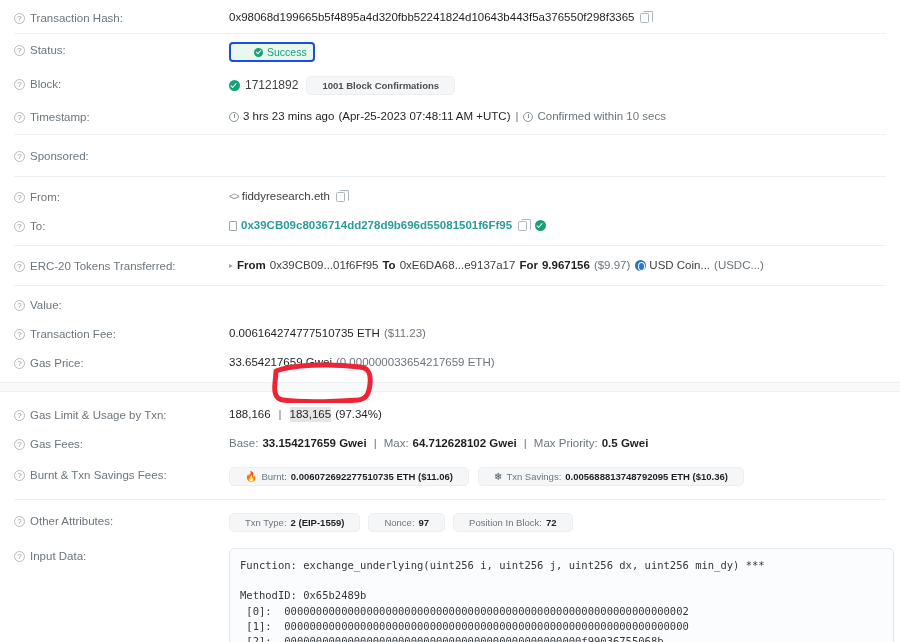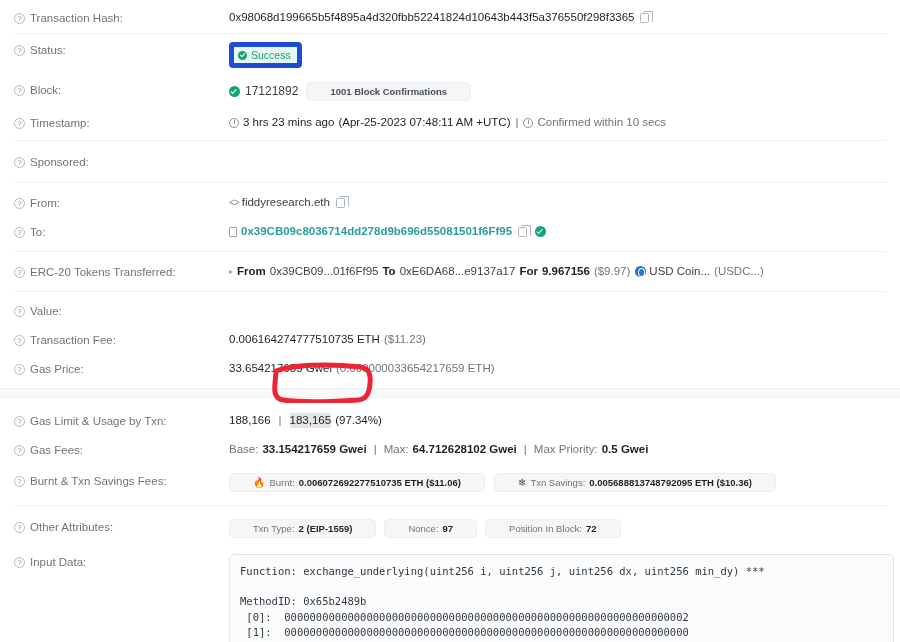--- a/index.html
+++ b/index.html
@@ -92,24 +92,24 @@
     width: 9px; height: 10px;
     border: 1px solid #adb5bd;
     border-radius: 1.5px;
     border-left: none; border-bottom: none;
   }
 
   
   .pill-success {
     display:inline-flex; align-items:center; gap:4px;
     background:#e8f7f0;
-    border:5px solid #1d4ed8;
+    border:2px solid #1d4ed8;
     color:#18a07a;
     border-radius:4px;
-    padding: 2px 6px 2px 4px;
+    padding: 2px 6px 2px 23px;
     font-size: 10.5px;
     line-height: 12px;
   }
   .tick {
     width: 9px; height: 9px; border-radius:50%;
     background:#18a07a; position:relative; flex:0 0 9px;
   }
   .tick::after{
     content:"";
     position:absolute; left:2.6px; top:1.6px;
@@ -118,21 +118,21 @@
     transform: rotate(42deg);
   }
   .tick-lg { width:11px; height:11px; flex:0 0 11px; }
   .tick-lg::after{ left:3.2px; top:2.2px; width:2.4px; height:5px; }
 
   .gray-pill {
     display:inline-flex; align-items:center; gap:4px;
     background:#f5f6f7;
     border:1px solid #eceef0;
     border-radius:5px;
-    padding: 3px 23px;
+    padding: 3px 15px;
     font-size: 9.5px;
     line-height: 11px;
     color:#4a5056;
     white-space: nowrap;
   }
   .gray-pill .bold { color:#1e2022; }
 
   .clock {
     display:inline-block; width:10px;height:10px;border-radius:50%;
     border:1.2px solid #8b9399; position:relative; margin-right:4px;

